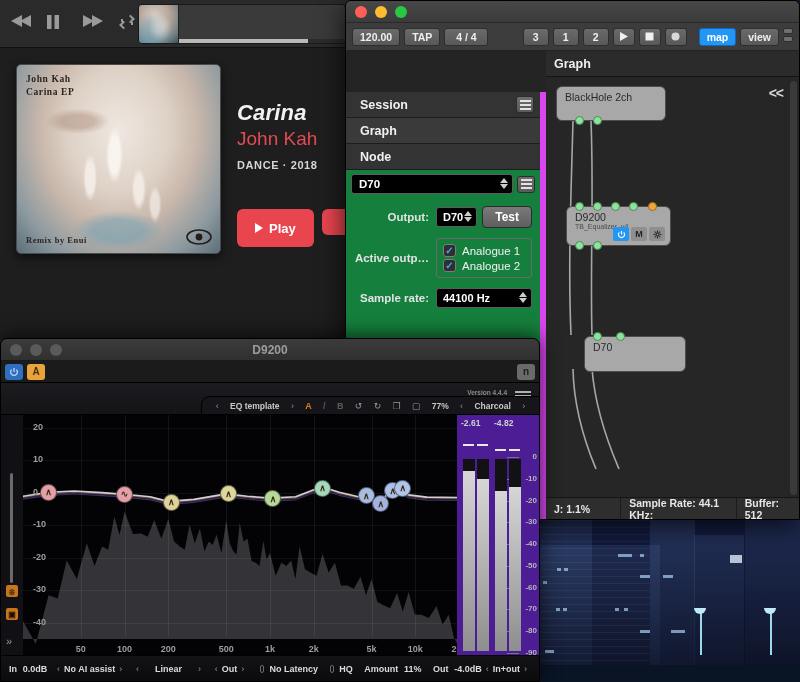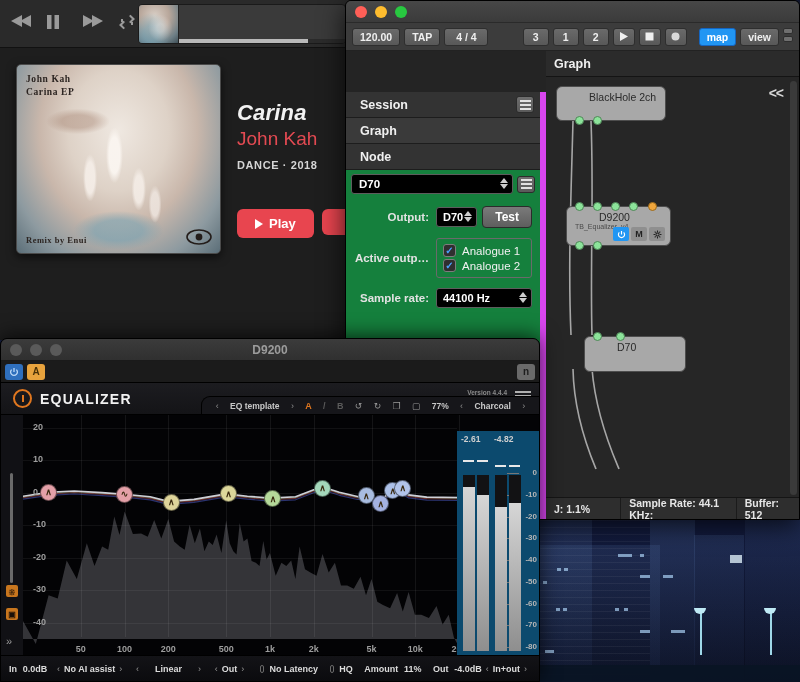--- a/index.html
+++ b/index.html
@@ -99,21 +99,21 @@
             letter-spacing:.5px; font-weight:700; font-family:"Liberation Serif", serif; }
   .aa-logo{ position:absolute; right:8px; bottom:8px; width:26px; height:16px; }
 
   .album-meta { flex:1; padding-left:16px; padding-top:36px; }
   .am-title { color:#f2f2f2; font-size:22px; font-weight:700; letter-spacing:.2px;font-style:italic; }
   .am-artist{ color:#e34a52; font-size:19px; font-weight:400; margin-top:2px; }
   .am-genre { color:#d6d6d6; font-size:11px; font-weight:700; letter-spacing:.6px; margin-top:9px; }
   .play-row { margin-top:38px; display:flex; gap:8px; }
   .play-btn {
     background:#e8454f; color:#fff; border:none; border-radius:6px;
-    height:29px; padding:0 18px; font-size:13px; font-weight:600;
+    height:38px; padding:0 18px; font-size:13px; font-weight:600;
     display:flex; align-items:center; gap:6px; cursor:pointer;
     font-family:"Liberation Sans", sans-serif;
   }
   .play-btn .tri { width:0;height:0;border-left:8px solid #fff;border-top:5px solid transparent;border-bottom:5px solid transparent; }
   .play-btn2 { background:#e8454f; border-radius:6px; width:30px; height:26px; cursor:pointer; }
 
   
   .element-win {
     position:absolute; left:345px; top:0; width:455px; height:520px;
     background:#242424; border:1px solid #000; border-radius:6px 6px 0 0;
@@ -204,21 +204,21 @@
     font-size:12.5px; font-weight:700;
   }
   .graph-canvas { position:absolute; left:0; top:26px; right:0; bottom:22px; background:#262626; overflow:hidden; }
   .collapse { position:absolute; right:16px; top:8px; color:#d9d9d9; font-size:14px; font-weight:700; cursor:pointer; letter-spacing:-1px;}
   .gscroll { position:absolute; right:2px; top:4px; bottom:4px; width:7px; background:#3a3a3a; border-radius:4px; }
 
   .node {
     position:absolute; background:#a8a8a8; border:1px solid #4d4d4d; border-radius:6px;
     color:#2a2a2a;
   }
-  .node-label { font-size:10.5px; padding:4px 0 0 8px; line-height:1.15;margin-left:24px; }
+  .node-label { font-size:10.5px; padding:4px 0 0 8px; line-height:1.15; }
   .node-sub { font-size:7px; color:#4a4a4a; padding-left:8px; }
   .port { position:absolute; width:9px; height:9px; border-radius:50%; background:#8ce39a; border:1px solid #4e8557; }
   .port.mid { background:#f0a63c; border-color:#9a6a1c; }
   .nbtns { position:absolute; right:5px; bottom:4px; display:flex; gap:2px; }
   .nb { width:16px; height:14px; background:#8f8f8f; border-radius:2px; display:flex; align-items:center; justify-content:center;
         font-size:9px; font-weight:700; color:#222; cursor:pointer; }
   .nb.on { background:#2196f3; color:#fff; }
 
   .ew-status {
     position:absolute; left:200px; right:0; bottom:0; height:22px;
@@ -289,21 +289,21 @@
   .xlab { position:absolute; bottom:1px; color:#9d9d9d; font-size:9px; font-weight:700; transform:translateX(-50%); }
   .gain-slider { position:absolute; left:9px; top:58px; width:3px; height:110px; background:#6a6a6a; border-radius:2px; }
 
   .eq-band {
     position:absolute; width:17px; height:17px; border-radius:50%;
     display:flex; align-items:center; justify-content:center;
     font-size:9px; font-weight:700; color:#3a2a10; cursor:pointer;
     border:1px solid rgba(0,0,0,.5);
   }
 
-  .eq-meters { position:absolute; right:0; top:16px; bottom:0; width:82px; background:#0c4a6e; }
+  .eq-meters { position:absolute; right:0; top:0; bottom:0; width:82px; background:#4c1d95; }
   .mval { position:absolute; top:3px; color:#cfcfcf; font-size:8.5px; font-weight:700; }
   .mscale { position:absolute; right:2px; color:#b6b6b6; font-size:8px; font-weight:700; }
   .mscale-tick { position:absolute; right:20px; width:12px; height:1px; background:#777; }
   .meter-bg { position:absolute; background:#121214; }
   .meter-fill { position:absolute; background:linear-gradient(180deg,#d6d6d6,#8e8e8e); }
   .meter-peak { position:absolute; height:2px; background:#e8e8e8; }
 
   .eq-footer {
     position:absolute; left:0; right:0; bottom:0; height:26px;
     background:linear-gradient(180deg,#131317,#0b0b0e); border-top:1px solid #000;
@@ -631,26 +631,20 @@
         <svg width="10" height="10" viewBox="0 0 10 10">
             <path d="M5 1v4" stroke="#bcd8f7" stroke-width="1.3" fill="none"></path>
             <path d="M2.6 2.6a3.4 3.4 0 1 0 4.8 0" stroke="#bcd8f7" stroke-width="1.3" fill="none"></path>
           </svg>
       </span>
       <span class="hb-btn a">A</span>
       <span class="hb-btn n">n</span>
     </div>
 
     <div class="eq-plughdr">
-      <div class="brand">
-        <span class="brand-ic">
-            <i></i>
-          </span>
-        <span class="brand-txt">EQUALIZER</span>
-      </div>
       <div class="ver">Version 4.4.4</div>
       <div class="burger2">
           <i></i>
           <i></i>
           <i></i>
         </div>
 
       <div class="eq-subbar">
         <span class="sb-arrow">‹</span>
         <span class="sb-item">EQ template</span>

